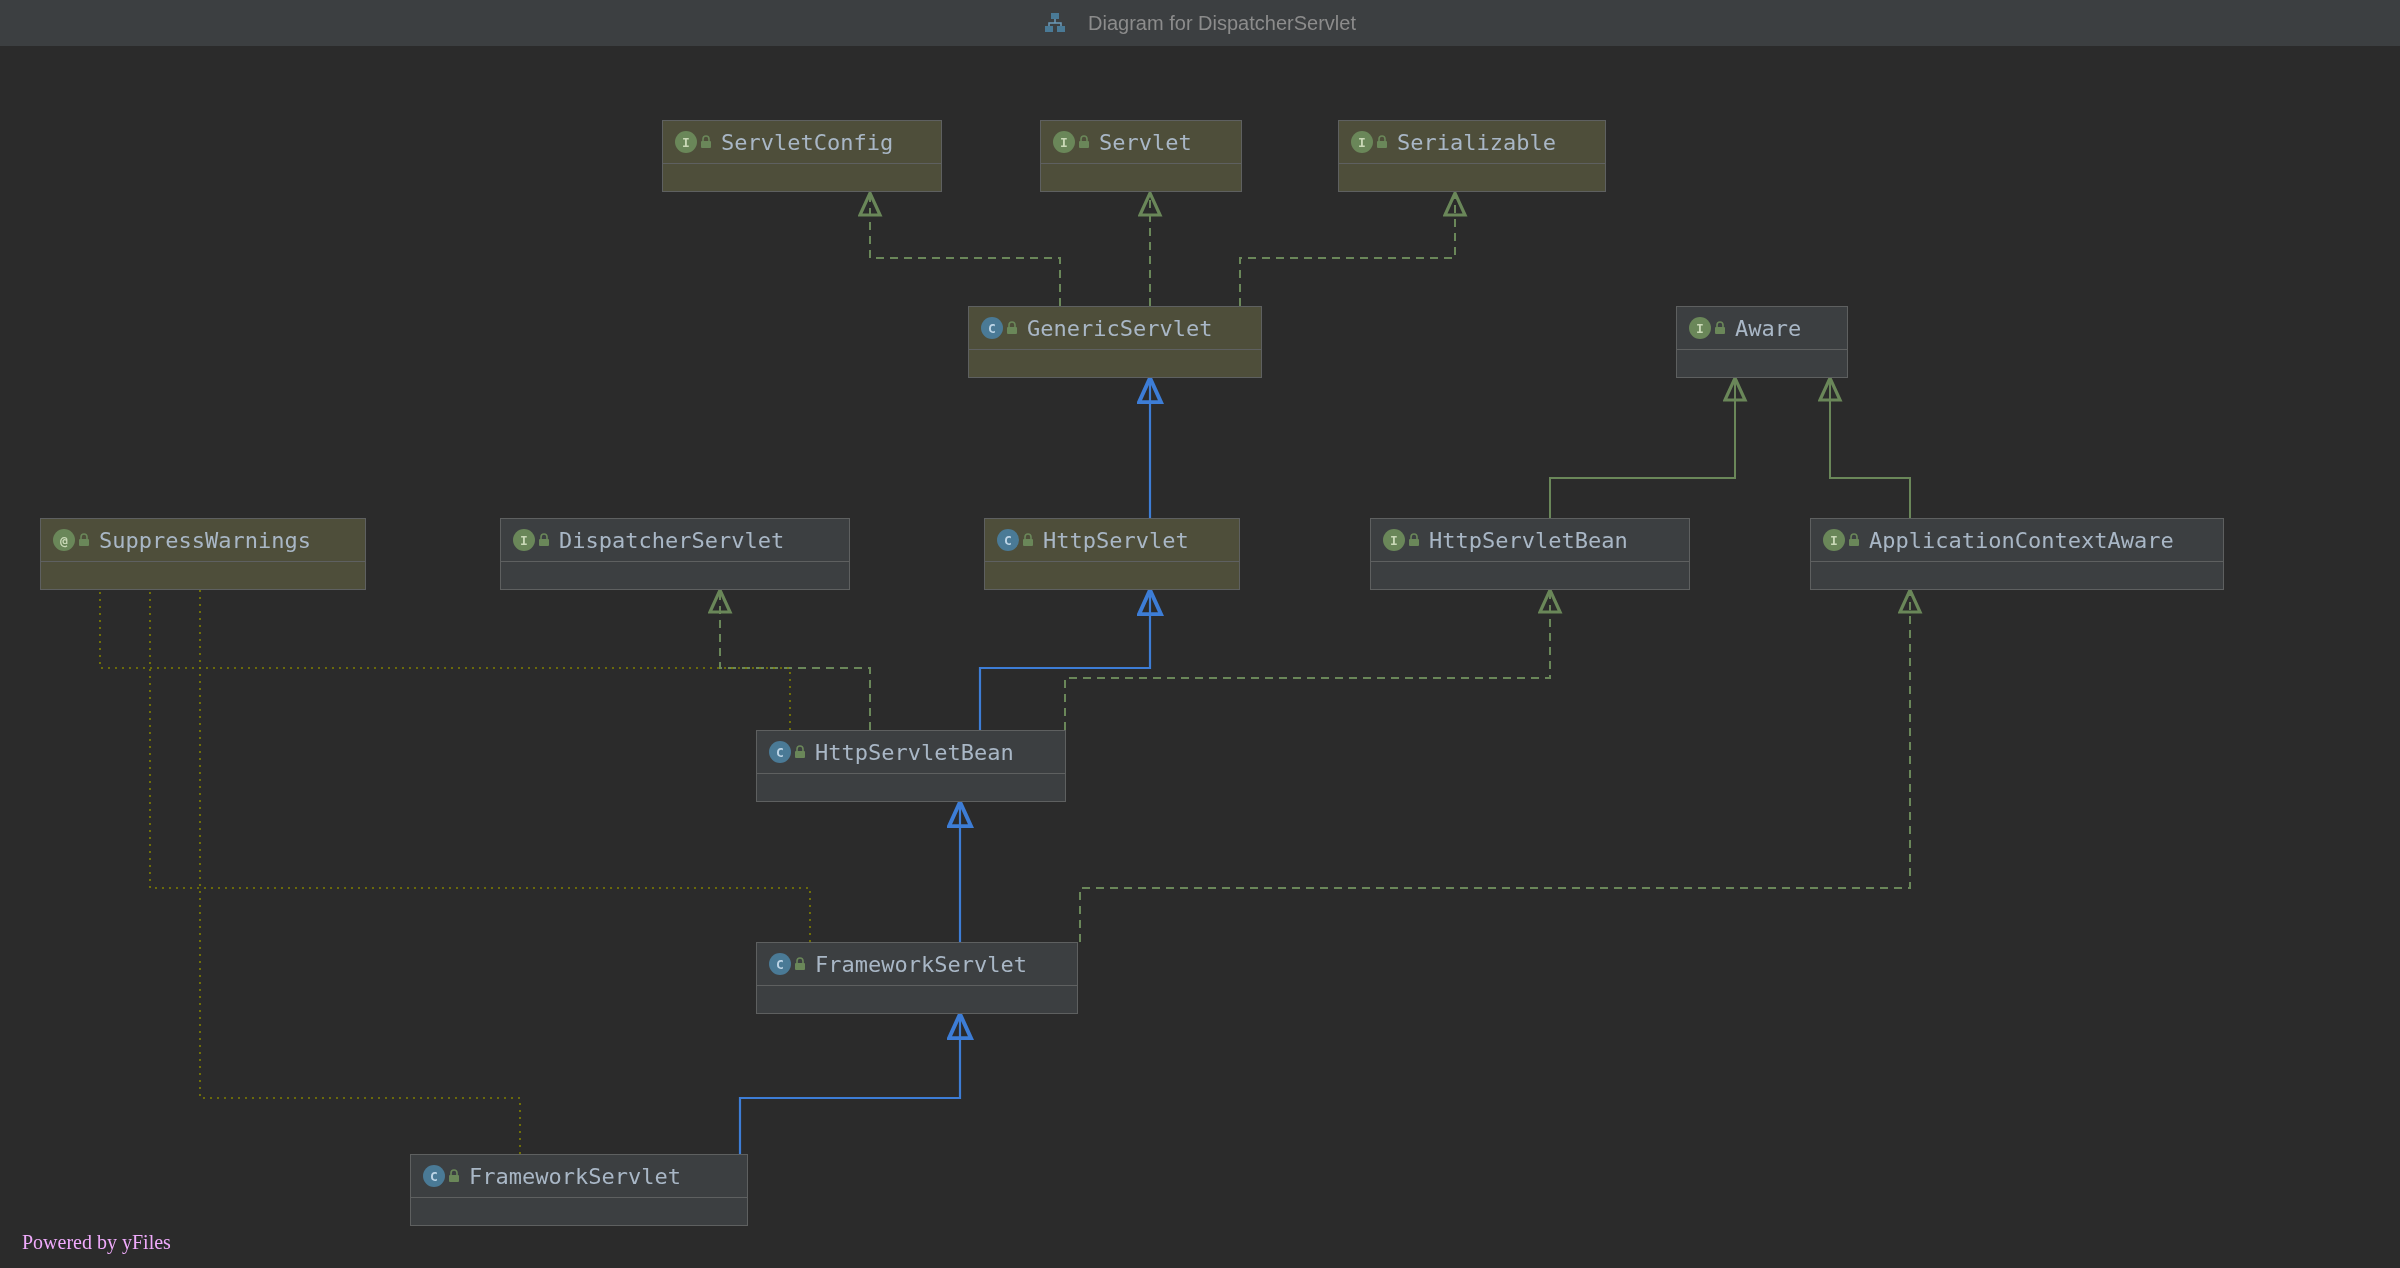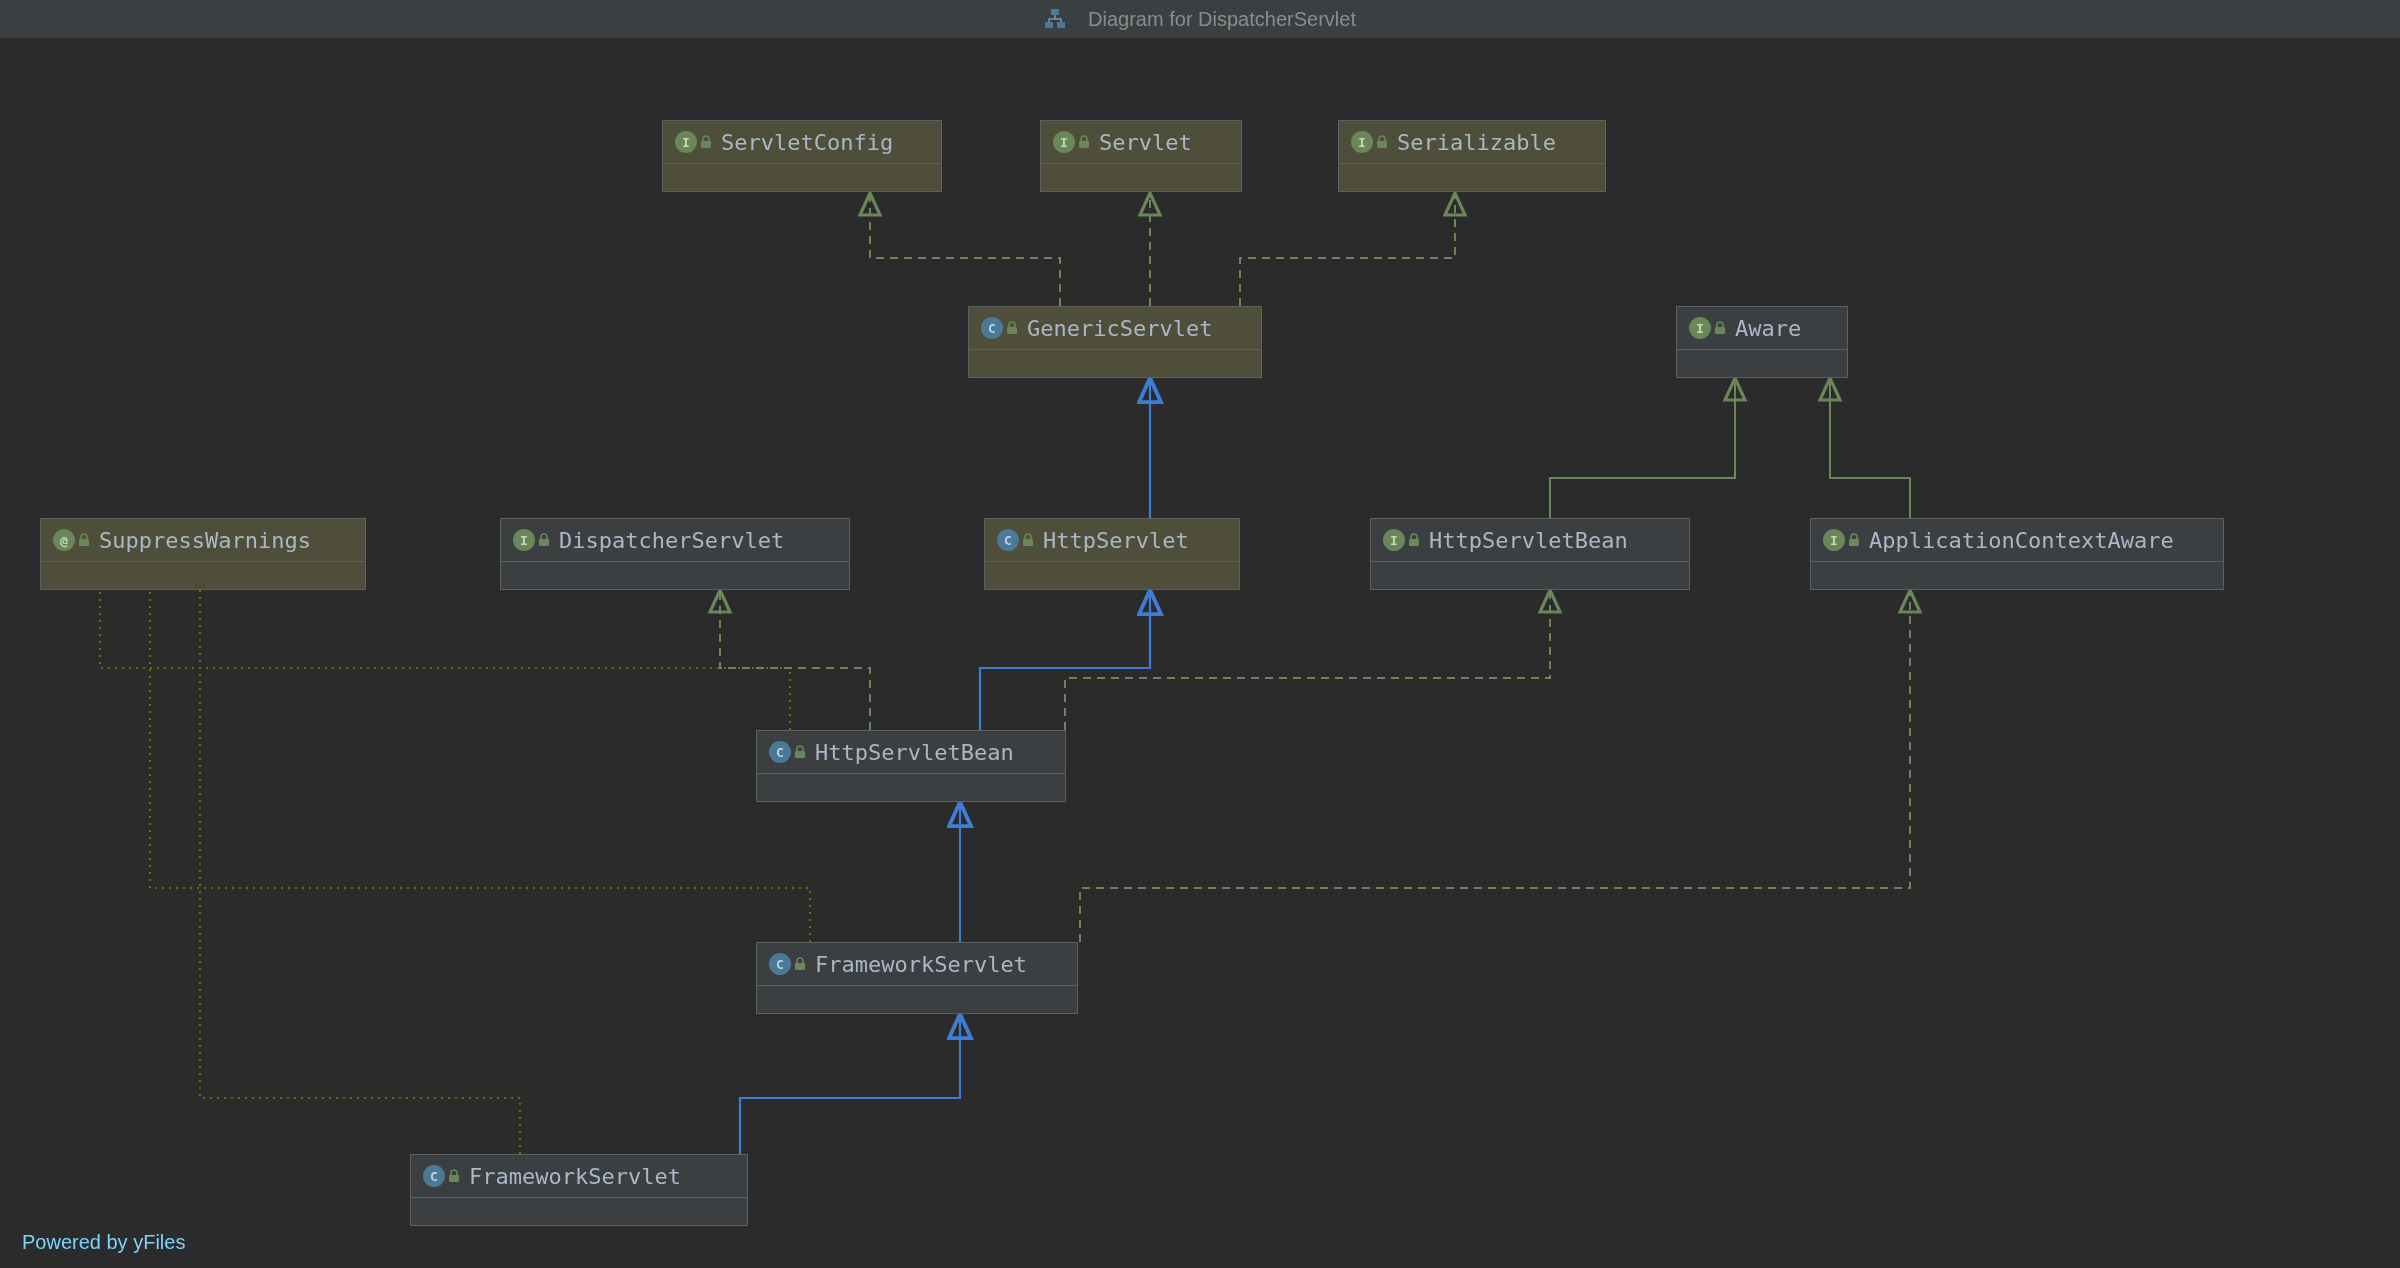--- a/index.html
+++ b/index.html
@@ -7,21 +7,21 @@
     background: #2b2b2b;
     font-family: "Menlo", "Consolas", monospace;
     color: #a9b7c6;
     width: 2400px;
     height: 1268px;
     position: relative;
     overflow: hidden;
   }
   .titlebar {
     background: #3c3f41;
-    height: 38px;
+    height: 46px;
     display: flex;
     align-items: center;
     justify-content: center;
     gap: 22px;
     color: #8c8c8c;
     font-size: 20px;
     font-family: -apple-system, "Segoe UI", sans-serif;
   }
   .titlebar svg { flex-shrink: 0; }
   .canvas {
@@ -73,22 +73,22 @@
   .type-A { background: #6a8759; color: #c9d8b6; }
   .lock {
     width: 14px; height: 14px;
     display: inline-block;
   }
   .footer {
     position: absolute;
     left: 22px;
     bottom: 14px;
     font-size: 20px;
-    color: #7dd3fc;
-    font-family: Liberation Sans, sans-serif;
+    color: #f0abfc;
+    font-family: Liberation Serif, serif;
   }
   svg.edges {
     position: absolute;
     top: 0; left: 0;
     width: 100%; height: 100%;
     pointer-events: none;
   }
 </style>
 </head>
 <body>

